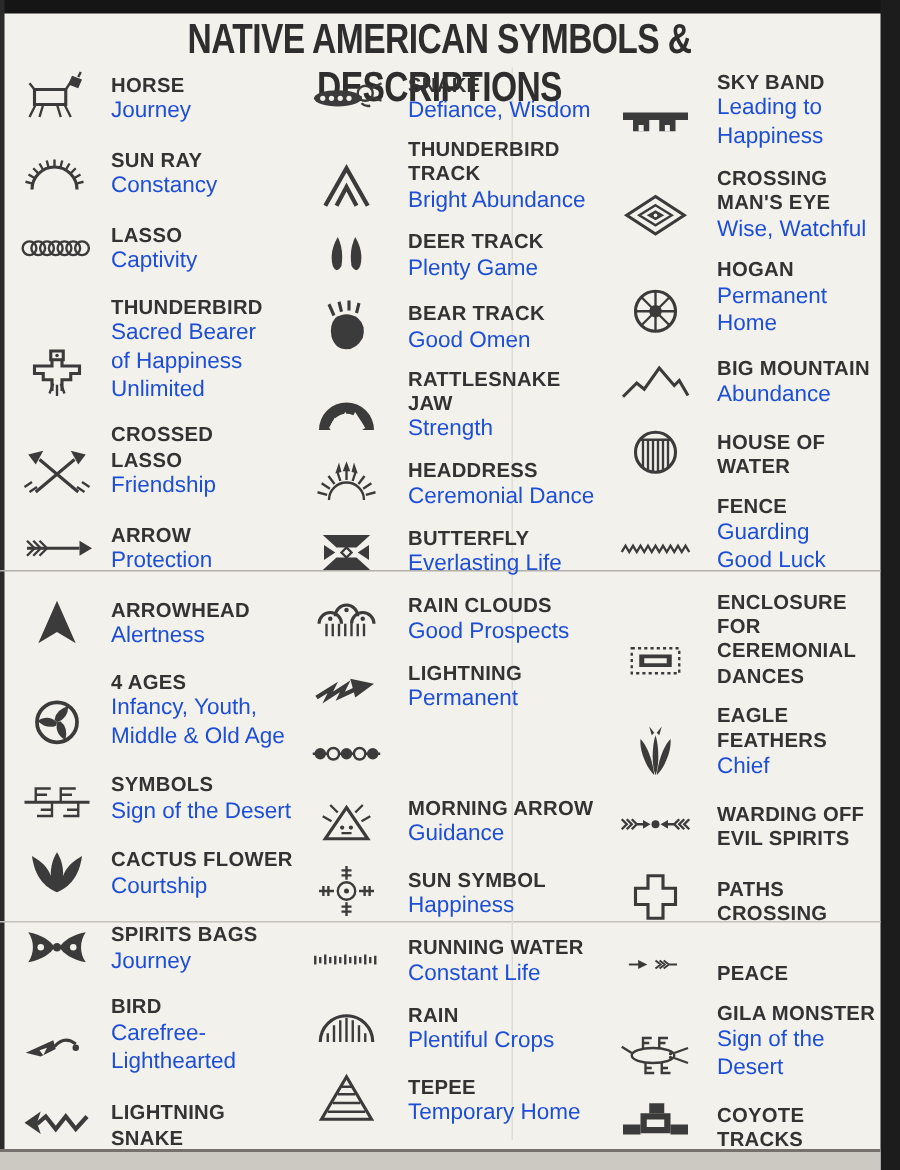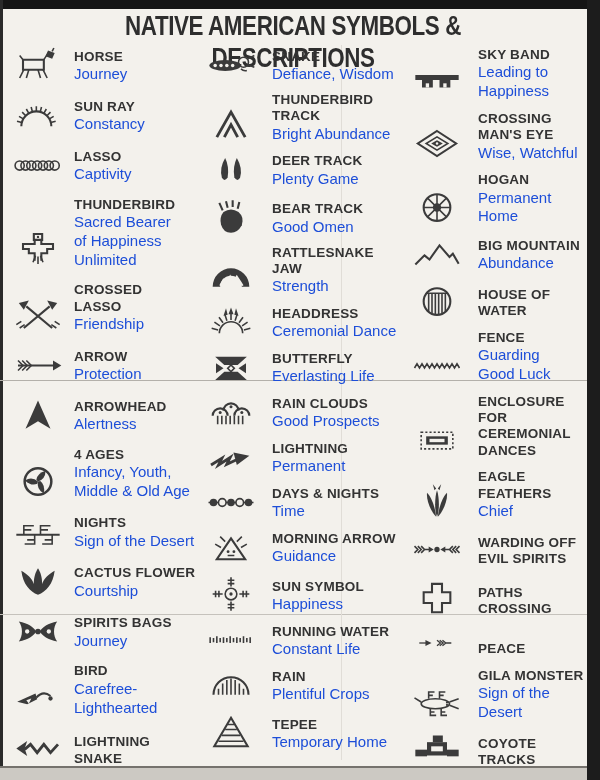--- a/index.html
+++ b/index.html
@@ -182,21 +182,21 @@
       </div>
 
       <div class="item">
         <div class="ibox">
           <svg class="ic" width="50" height="37" viewBox="0 0 60 44">
               <path class="s" d="M4,26 H56"></path>
               <path class="s2" d="M13,26 V15 h12 M13,20 h9 M33,26 V15 h12 M33,20 h9 M26,26 v11 h-12 M26,32 h-9 M47,26 v11 h-12 M47,32 h-9"></path>
             </svg>
         </div>
         <div class="tbox">
-          <div class="nm">NIGHTS</div>
+          <div class="nm">SYMBOLS</div>
           <div class="ds">Sign of the Desert</div>
         </div>
       </div>
 
       <div class="item">
         <div class="ibox">
           <svg class="ic" width="50" height="37" viewBox="0 0 60 44">
               <path class="f" d="M30,38 C20,34 12,25 10,9 C17,13 23,18 25,25 C25,16 27,11 30,6 C33,11 35,16 35,25 C37,18 43,13 50,9 C48,25 40,34 30,38 Z"></path>
             </svg>
         </div>
@@ -391,24 +391,20 @@
         <div class="ibox">
           <svg class="ic" width="50" height="37" viewBox="0 0 60 44">
               <path class="s2" d="M3,22 H57"></path>
               <circle class="f" cx="9" cy="22" r="4.6"></circle>
               <circle class="ow" cx="19.5" cy="22" r="4.6"></circle>
               <circle class="f" cx="30" cy="22" r="4.6"></circle>
               <circle class="ow" cx="40.5" cy="22" r="4.6"></circle>
               <circle class="f" cx="51" cy="22" r="4.6"></circle>
             </svg>
         </div>
-        <div class="tbox">
-          <div class="nm">DAYS &amp; NIGHTS</div>
-          <div class="ds">Time</div>
-        </div>
       </div>
 
       <div class="item">
         <div class="ibox">
           <svg class="ic" width="50" height="37" viewBox="0 0 60 44">
               <path class="s" d="M30,11 L47,36 H13 Z"></path>
               <circle class="f" cx="26.5" cy="27" r="1.7"></circle>
               <circle class="f" cx="33.5" cy="27" r="1.7"></circle>
               <path class="s2" d="M26,31.5 h8 M17,9 l6,6 M11,18 l7,4 M43,9 l-6,6 M49,18 l-7,4"></path>
             </svg>

